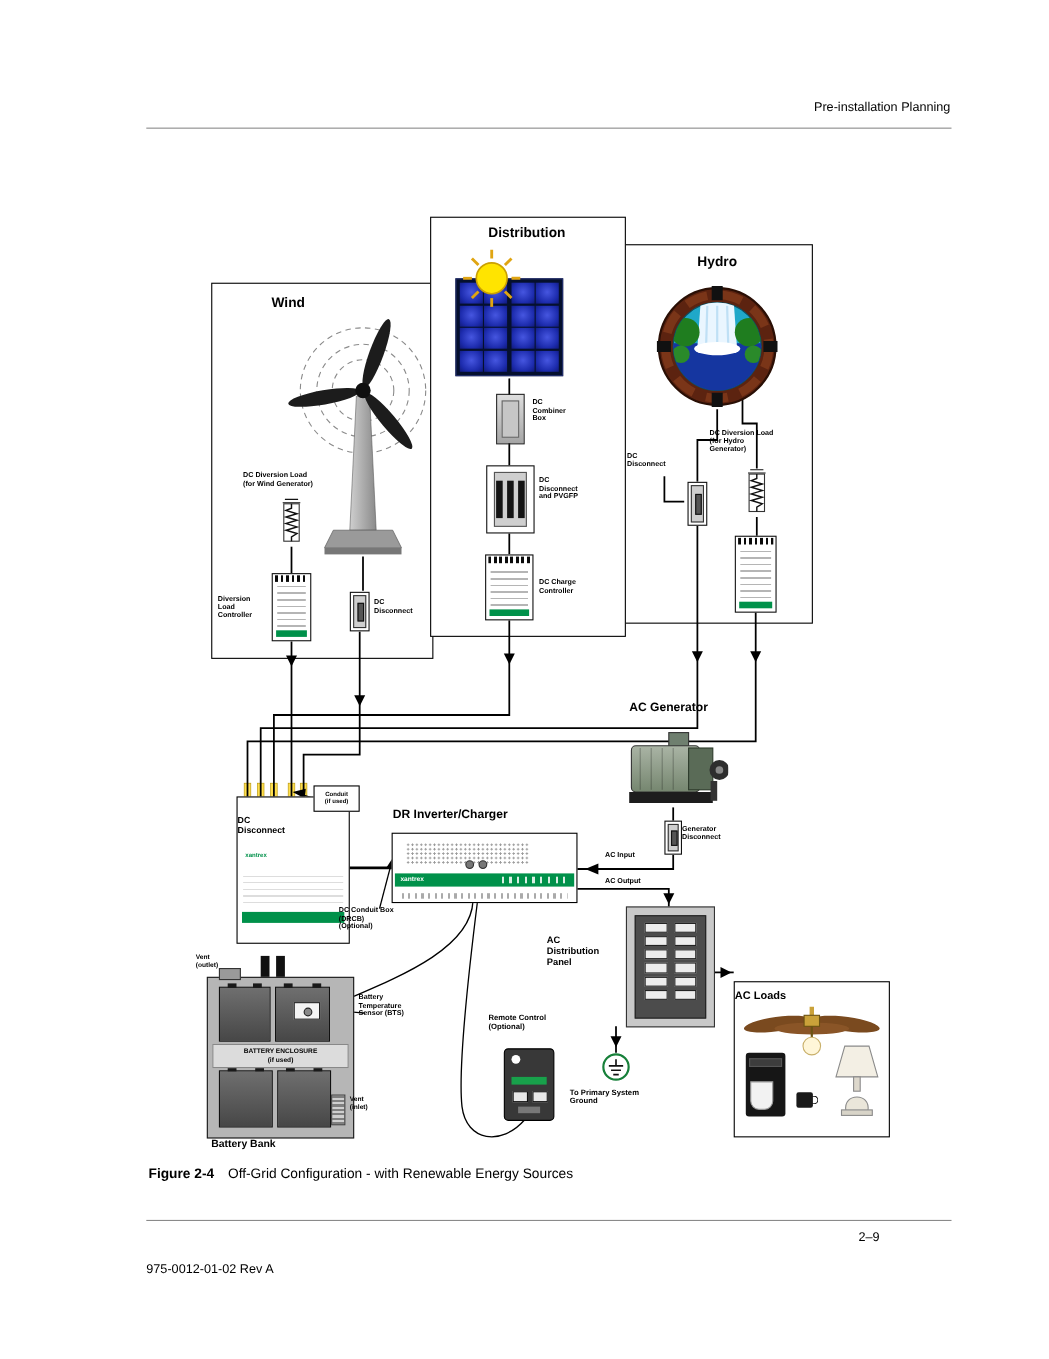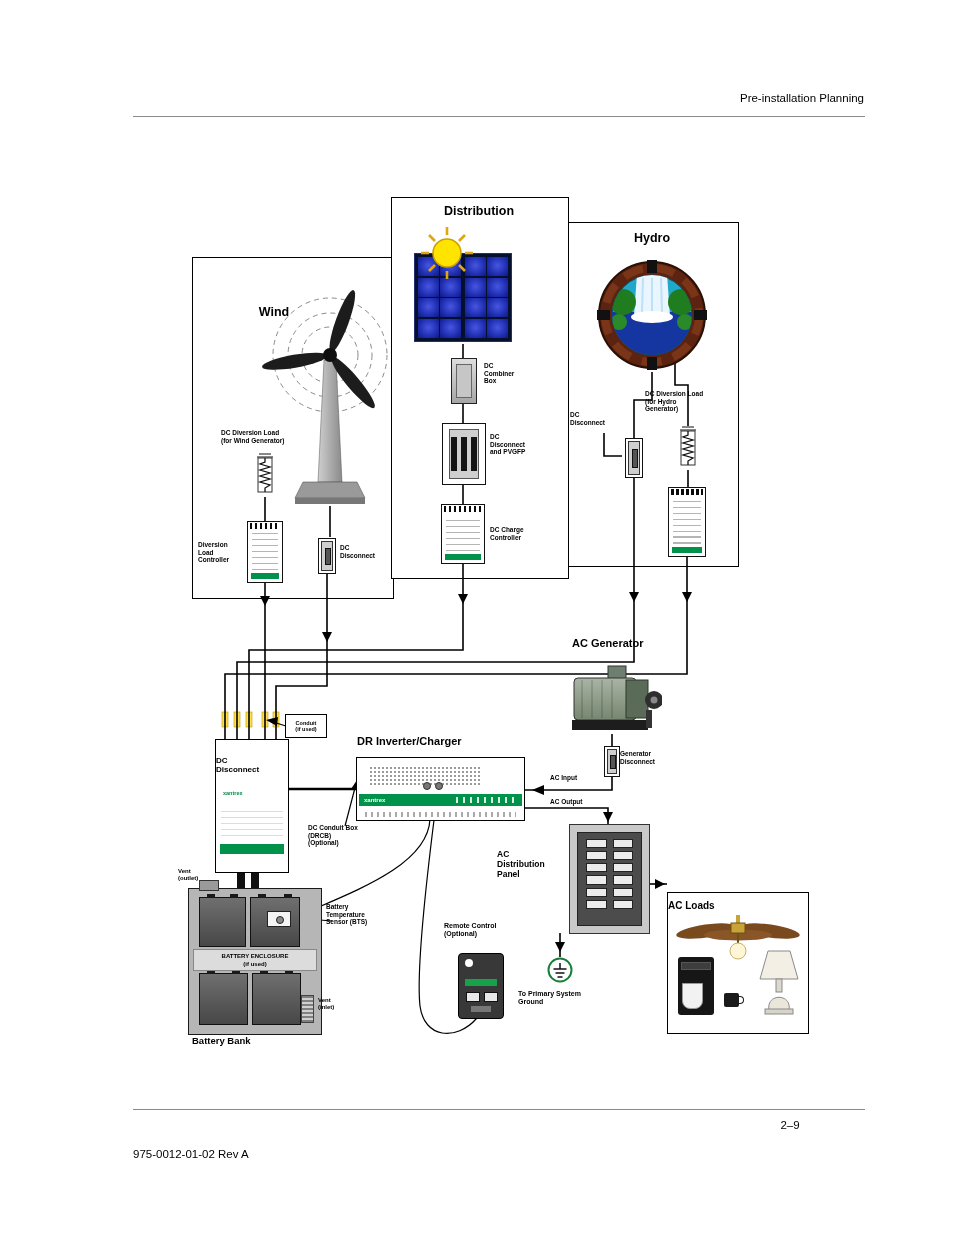--- a/index.html
+++ b/index.html
@@ -130,21 +130,21 @@
       <path d="M655,879 v10 l10,-5 z"></path>
       <path d="M304,912 v10 l-13,-5 z"></path>
       <path d="M357,780 L351,789 L360,791 Z"></path>
       <path d="M266,720 L278,717 L277,726 Z"></path>
     </g>
 
     <rect x="237" y="869" width="8" height="24" fill="#111"></rect>
     <rect x="251" y="869" width="8" height="24" fill="#111"></rect>
   </svg>
 
-  <div class="sect-title" style="left:192px;top:268px;width:164px;margin-top:37px;">Wind</div>
+  <div class="sect-title" style="left:180px;top:268px;width:164px;">Wind</div>
   <div class="sect-title" style="left:391px;top:204px;width:176px;">Distribution</div>
   <div class="sect-title" style="left:567px;top:231px;width:170px;">Hydro</div>
 
   <svg class="icon-svg" style="left:245px;top:268px;" width="170" height="240" viewBox="0 0 170 240">
     <defs>
         <linearGradient id="tg" x1="0" y1="0" x2="1" y2="0">
       <stop offset="0" stop-color="#cfcfcf"></stop>
           <stop offset="1" stop-color="#8a8a8a"></stop>
         </linearGradient>
       </defs>
@@ -300,21 +300,21 @@
     <div class="vents"></div>
     <div class="knob" style="left:66px;top:24px;"></div>
     <div class="knob" style="left:78px;top:24px;"></div>
     <div class="green">
         <span>xantrex</span>
       </div>
     <div class="stripe-ticks"></div>
     <div class="ticks"></div>
   </div>
 
-  <div class="comp maindisc" style="left:215px;top:739px;width:72px;height:132px;">
+  <div class="comp maindisc" style="left:215px;top:724px;width:72px;height:132px;padding-left:29px;">
     <div class="lbl" style="left:0;top:16px;width:72px;font-size:8px;">DC
 Disconnect</div>
     <div style="position:absolute;left:7px;top:50px;font-size:5.5px;color:#00914a;font-weight:700;">xantrex</div>
     <div style="position:absolute;left:5px;right:5px;top:66px;height:30px;background:repeating-linear-gradient(0deg,#ddd 0 1px,transparent 1px 6px);"></div>
     <div style="position:absolute;left:4px;right:4px;top:104px;height:10px;background:#00914a;"></div>
   </div>
 
   <div class="comp acp" style="left:569px;top:824px;width:79px;height:108px;">
     <div class="acp-inner"></div>
     <div class="acp-grid">
@@ -430,18 +430,22 @@
 Sensor (BTS)</div>
   <div class="lbl" style="left:444px;top:922px;width:72px;font-size:7px;">Remote Control
 (Optional)</div>
   <div class="lbl" style="left:497px;top:849px;width:70px;font-size:8.5px;">AC
 Distribution
 Panel</div>
   <div class="lbl" style="left:518px;top:990px;width:84px;font-size:7px;">To Primary System
 Ground</div>
   <div class="lbl" style="left:192px;top:1035px;width:120px;font-size:9.5px;">Battery Bank</div>
 
+  <div class="abs" style="left:135px;top:1060px;font-size:12.5px;">
+    <span style="font-weight:700;">Figure 2-4</span>
+    <span style="margin-left:9px;">Off-Grid Configuration - with Renewable Energy Sources</span>
+  </div>
 
   <div class="rule" style="left:133px;top:1109px;width:732px;"></div>
   <div class="abs" style="left:133px;top:1148px;font-size:11.5px;">975-0012-01-02 Rev A</div>
   <div class="abs" style="left:740px;top:1119px;width:100px;font-size:11.5px;text-align:center;">2–9</div>
 
 </div>
 
 </body></html>

